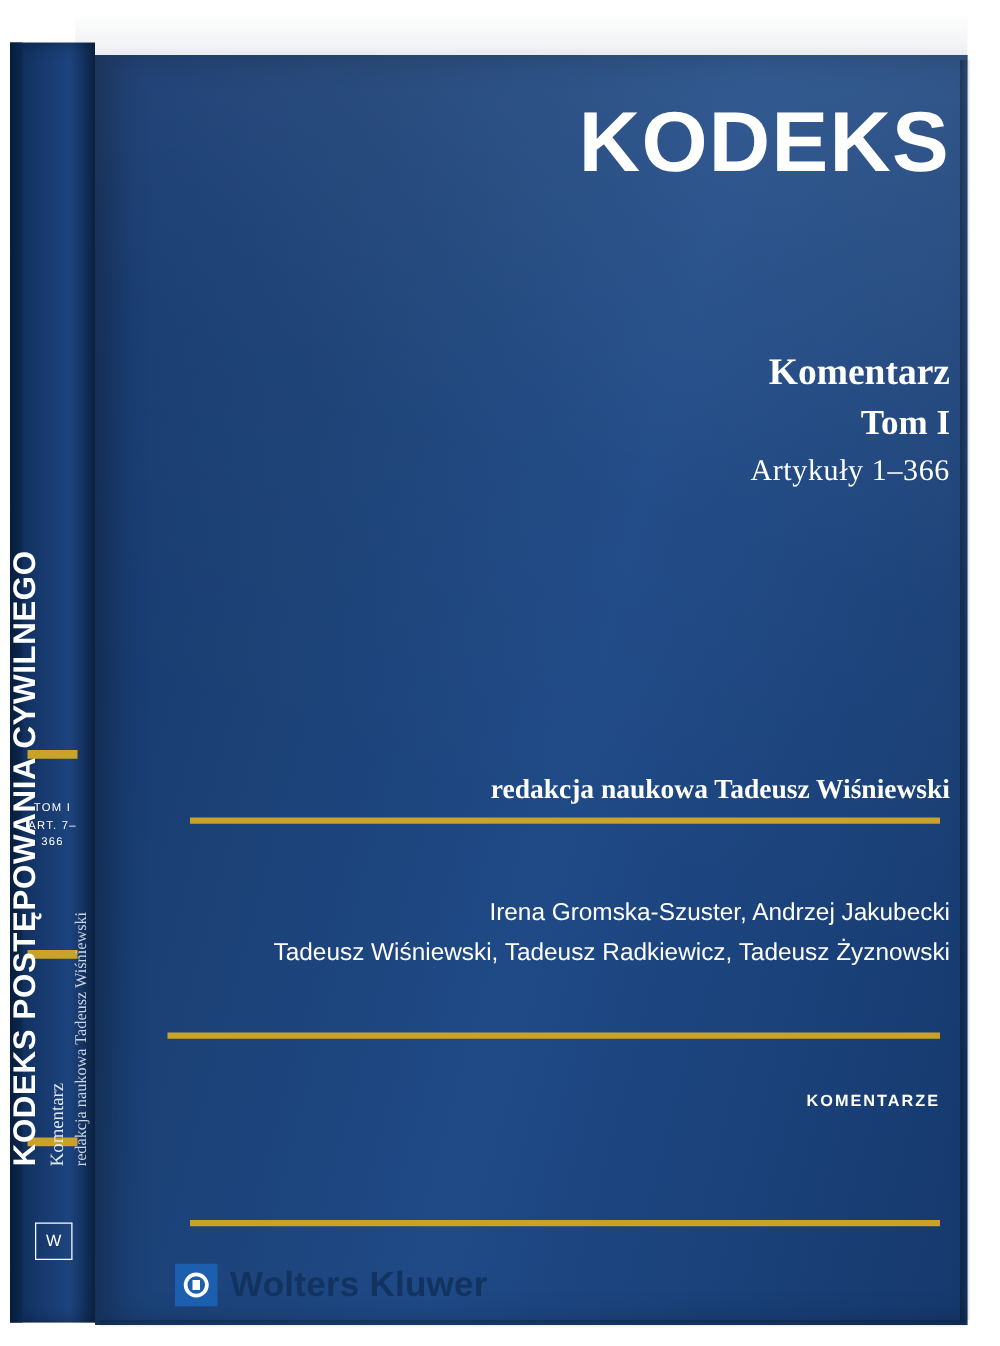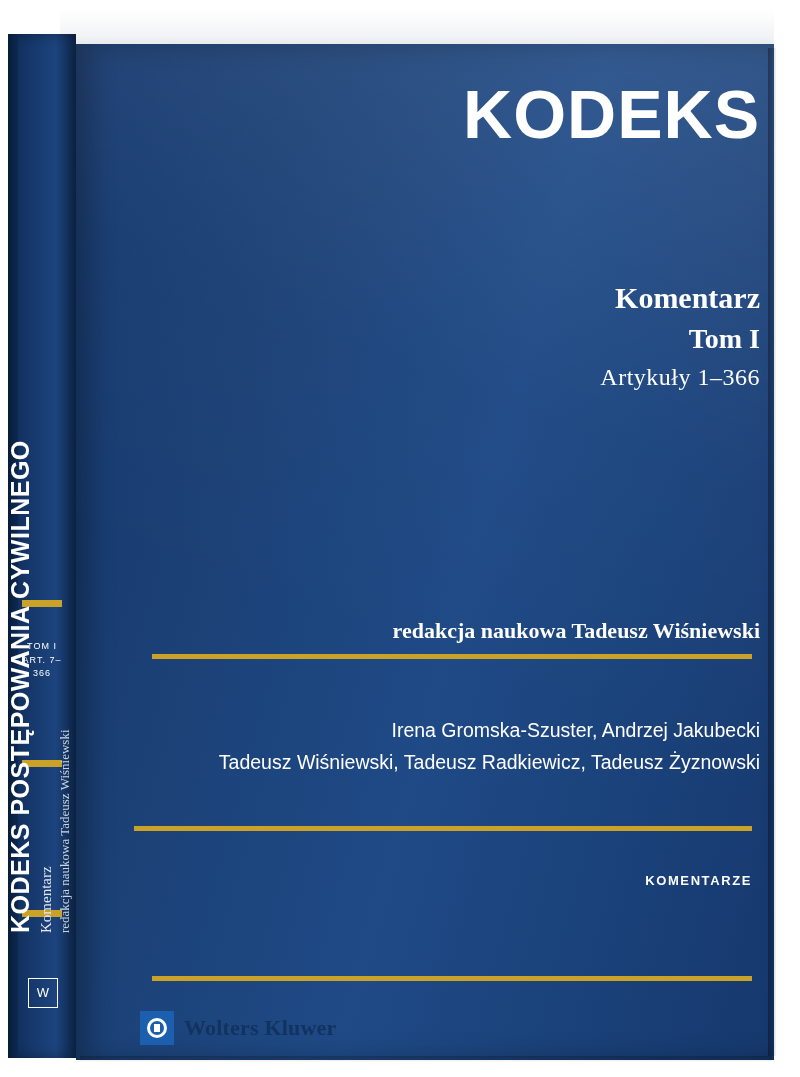--- a/index.html
+++ b/index.html
@@ -276,23 +276,23 @@
     content: "";
     position: absolute;
     left: 14px;
     top: 13px;
     width: 6px;
     height: 8px;
     background: #ffffff;
   }
   .wk-name {
     color: #12325f;
-    font-family: Liberation Serif, serif;
-    font-weight: bold;
-    font-size: 22px;
+    font-family: Liberation Sans, sans-serif;
+    font-weight: bold;
+    font-size: 28px;
     letter-spacing: 0.2px;
     white-space: nowrap;
   }
 
   
   .cover-edge-right {
     position: absolute;
     left: 768px;
     top: 48px;
     width: 8px;

